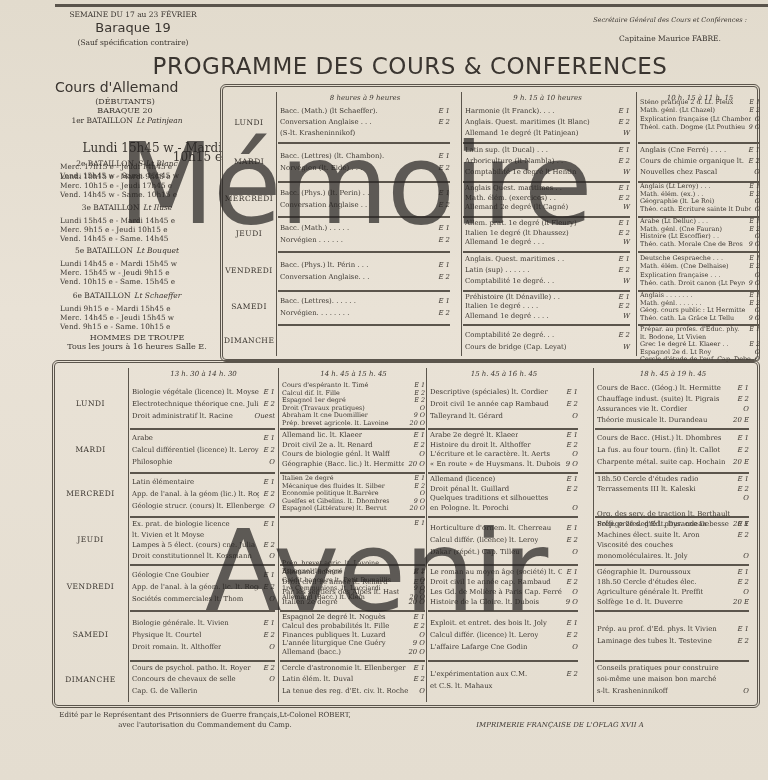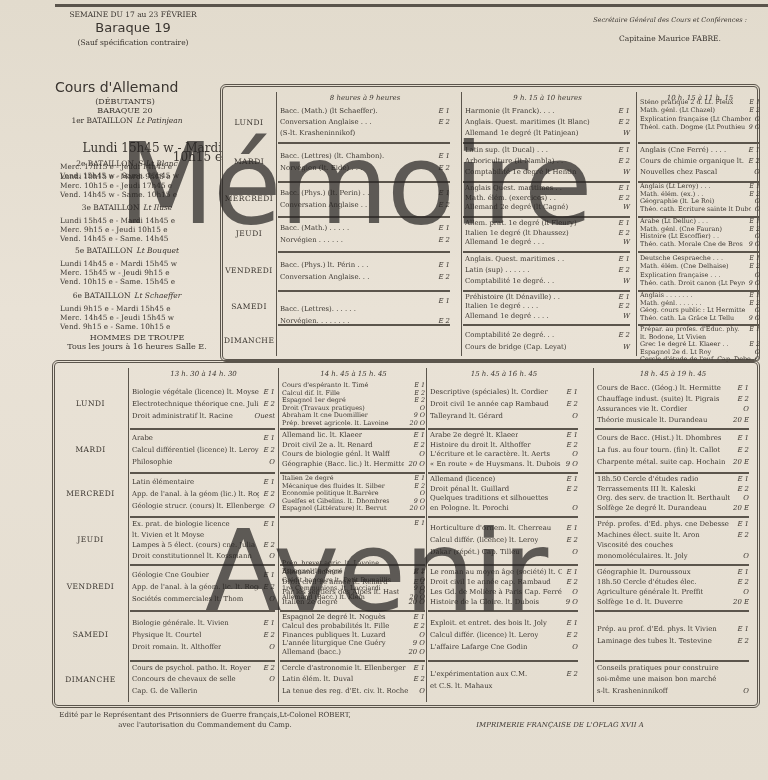--- a/index.html
+++ b/index.html
@@ -28,20 +28,21 @@
 <body>
 
 <div class="paper">
   <div class="topline"></div>
 
   <div class="abs small center" style="left:58px;top:10px;width:150px;font-size:7.5px;">SEMAINE DU 17 au 23 FÉVRIER</div>
   <div class="abs sans center" style="left:58px;top:20px;width:150px;font-size:13px;">Baraque 19</div>
   <div class="abs small center" style="left:58px;top:38px;width:150px;font-size:7.5px;">(Sauf spécification contraire)</div>
   <div class="abs small it center" style="left:575px;top:15px;width:190px;font-size:6.5px;">Secrétaire Général des Cours et Conférences :</div>
   <div class="abs small center" style="left:575px;top:34px;width:190px;font-size:7.5px;">Capitaine Maurice FABRE.</div>
+  <div class="abs sans center" style="left:90px;top:53px;width:640px;font-size:23px;letter-spacing:0.5px;">PROGRAMME DES COURS &amp; CONFERENCES</div>
 
   <div class="abs sans" style="left:55px;top:79px;width:170px;font-size:14px;">Cours d'Allemand</div>
   <div class="abs small center" style="left:55px;top:97px;width:140px;">(DÉBUTANTS)</div>
   <div class="abs small center" style="left:55px;top:106px;width:140px;">BARAQUE 20</div>
 
   <div id="battalions" class="abs" style="left:52px;top:116px;width:170px;">
       <div class="abs" style="left: 0px; top: 0px; width: 170px;">
         <div class="small center" style="width: 150px; font-size: 7.5px;"><span>1er BATAILLON</span><span class="it" style="margin-left: 4px;">Lt Patinjean</span></div>
         <div class="small" style="padding-left: 8px; font-size: 12px; line-height: 9px; margin-top: 18px; text-align: right;">Lundi 15h45 w - Mardi 10h15 e</div>
         <div class="small" style="padding-left: 8px; font-size: 7.3px; line-height: 9px; margin-top: 0px;">Merc. 17h15 e - Jeudi 14h45 e</div>
@@ -145,21 +146,21 @@
           <span class="code">E 1</span>
         </div>
         <div class="row">
           <span style="overflow: hidden;">Conversation Anglaise. . .</span>
           <span class="code">E 2</span>
         </div>
       </div>
       <div class="hl" style="left: 58px; top: 206px; width: 172px;"></div>
       <div class="cell" style="left: 60px; top: 211px; width: 170px; line-height: 12px; font-size: 6.9px;">
         <div class="row">
-          <span style="overflow: hidden; margin-top: 8px;">Bacc. (Lettres). . . . . .</span>
+          <span style="overflow: hidden;">Bacc. (Lettres). . . . . .</span>
           <span class="code">E 1</span>
         </div>
         <div class="row">
           <span style="overflow: hidden;">Norvégien. . . . . . . .</span>
           <span class="code">E 2</span>
         </div>
       </div>
       <div class="hl" style="left: 58px; top: 240px; width: 172px;"></div>
       <div class="cell" style="left: 60px; top: 251px; width: 170px; line-height: 12px; font-size: 6.9px;"></div>
       <div class="cell" style="left: 245px; top: 22px; width: 165px; line-height: 11px; font-size: 6.9px;">
@@ -818,21 +819,21 @@
       <div class="cell" style="left: 545px; top: 115px; width: 152px; line-height: 9.5px; font-size: 6.9px;">
         <div class="row">
           <span style="overflow: hidden;">18h.50 Cercle d'études radio</span>
           <span class="code">E 1</span>
         </div>
         <div class="row">
           <span style="overflow: hidden;">Terrassements III lt. Kaleski</span>
           <span class="code">E 2</span>
         </div>
         <div class="row">
-          <span style="overflow: hidden;">Org. des serv. de traction lt. Berthault</span>
+          <span style="overflow: hidden; margin-top: 16px;">Org. des serv. de traction lt. Berthault</span>
           <span class="code">O</span>
         </div>
         <div class="row">
           <span style="overflow: hidden;">Solfège 2e degré lt. Durandeau</span>
           <span class="code">20 E</span>
         </div>
       </div>
       <div class="hl" style="left: 543px; top: 156px; width: 154px;"></div>
       <div class="cell" style="left: 545px; top: 159px; width: 152px; line-height: 10.5px; font-size: 6.9px;">
         <div class="row">

